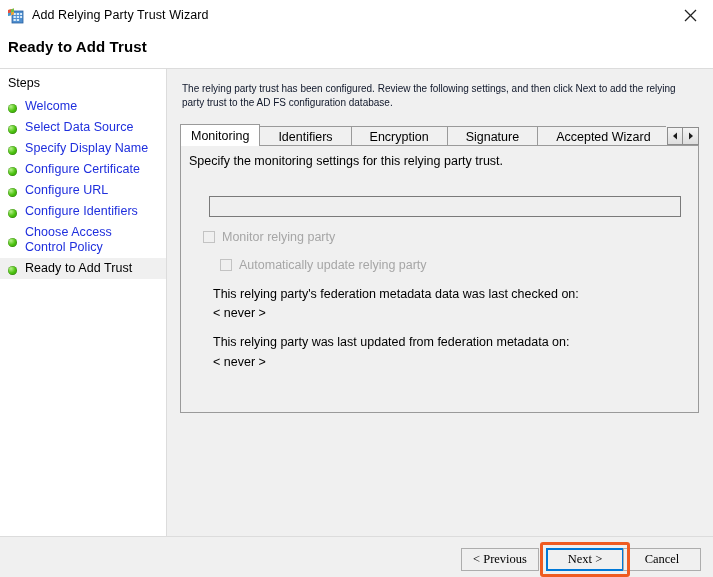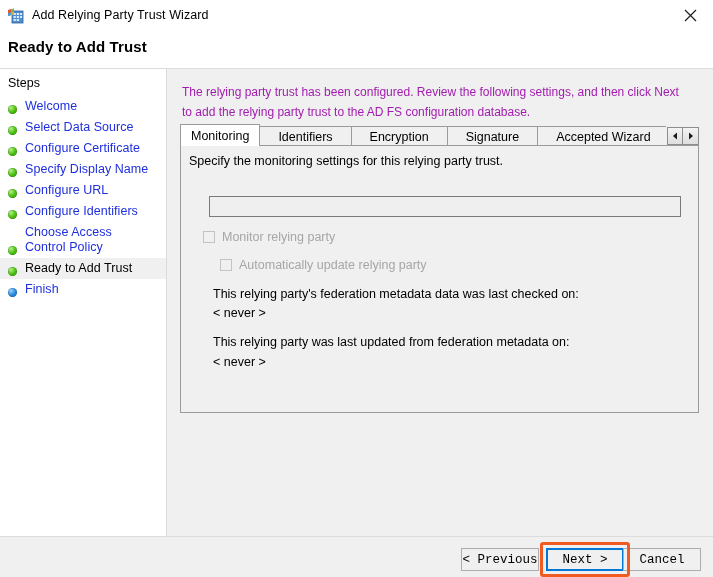--- a/index.html
+++ b/index.html
@@ -60,21 +60,21 @@
     border-top: 1px solid #dcdcdc;
     overflow: hidden;
   }
   #steps-title {
     font-size: 12.5px; font-weight: normal;
     color: #000000;
     padding: 7px 0 6px 8px;
   }
   .step-row {
     display: flex;
-    align-items: flex-end;
+    align-items: center;
     padding: 3px 4px 3px 8px;
     min-height: 18px;
   }
   .step-row.current { background: #f0f0f0; }
   .step-bullet {
     width: 9px; height: 9px;
     border-radius: 50%;
     flex: 0 0 auto;
     margin-top: 4px; margin-right: 8px;
     background: radial-gradient(circle at 33% 30%, #b6f08a 0%, #4fc412 48%, #2a8c02 100%);
@@ -94,22 +94,22 @@
   
   #main {
     position: absolute; left: 167px; top: 68px;
     width: 546px; height: 468px;
     background: #f0f0f0;
     border-top: 1px solid #dcdcdc;
   }
   #intro-text {
     position: absolute; left: 15px; top: 13px;
     width: 510px;
-    font-size: 12px; color: #a21caf;
-    line-height: 20px;
+    font-size: 10px; color: #0f172a;
+    line-height: 14px;
   }
 
   
   #tabctl {
     position: absolute; left: 13px; top: 55px;
     width: 519px; height: 398px;
   }
   #tabstrip {
     position: relative;
     height: 22px;
@@ -214,21 +214,21 @@
     width: 713px; height: 41px;
     background: #f0f0f0;
     border-top: 1px solid #dcdcdc;
   }
   .dlg-btn {
     position: absolute;
     top: 11px;
     width: 78px; height: 23px;
     background: #f0f0f0;
     border: 1px solid #adadad;
-    font-family: Liberation Mono, monospace;
+    font-family: Liberation Serif, serif;
     font-size: 12.5px;
     color: #000000;
     display: flex; align-items: center; justify-content: center;
     cursor: default;
   }
   #btn-previous { left: 461px; }
   #btn-next {
     left: 546px;
     border: 1px solid #0078d7;
     box-shadow: inset 0 0 0 1px #0078d7;
@@ -283,45 +283,41 @@
     <div class="step-row">
       <span class="step-bullet"></span>
       <span class="step-label">Welcome</span>
     </div>
     <div class="step-row">
       <span class="step-bullet"></span>
       <span class="step-label">Select Data Source</span>
     </div>
     <div class="step-row">
       <span class="step-bullet"></span>
+      <span class="step-label">Specify Display Name</span>
+    </div>
+    <div class="step-row">
+      <span class="step-bullet"></span>
       <span class="step-label">Configure Certificate</span>
     </div>
     <div class="step-row">
       <span class="step-bullet"></span>
-      <span class="step-label">Specify Display Name</span>
-    </div>
-    <div class="step-row">
-      <span class="step-bullet"></span>
       <span class="step-label">Configure URL</span>
     </div>
     <div class="step-row">
       <span class="step-bullet"></span>
       <span class="step-label">Configure Identifiers</span>
     </div>
     <div class="step-row">
       <span class="step-bullet"></span>
       <span class="step-label" style="white-space:normal;width:120px;">Choose Access Control Policy</span>
     </div>
     <div class="step-row current">
       <span class="step-bullet"></span>
       <span class="step-label">Ready to Add Trust</span>
-    </div>
-    <div class="step-row">
-      <span class="step-bullet blue"></span>
-      <span class="step-label">Finish</span>
     </div>
   </div>
 
   <div id="main">
     <div id="intro-text">The relying party trust has been configured. Review the following settings, and then click Next to add the relying party trust to the AD FS configuration database.</div>
 
     <div id="tabctl">
       <div id="tabstrip">
         <div id="tabs-clip">
           <div class="tab active">Monitoring</div>

